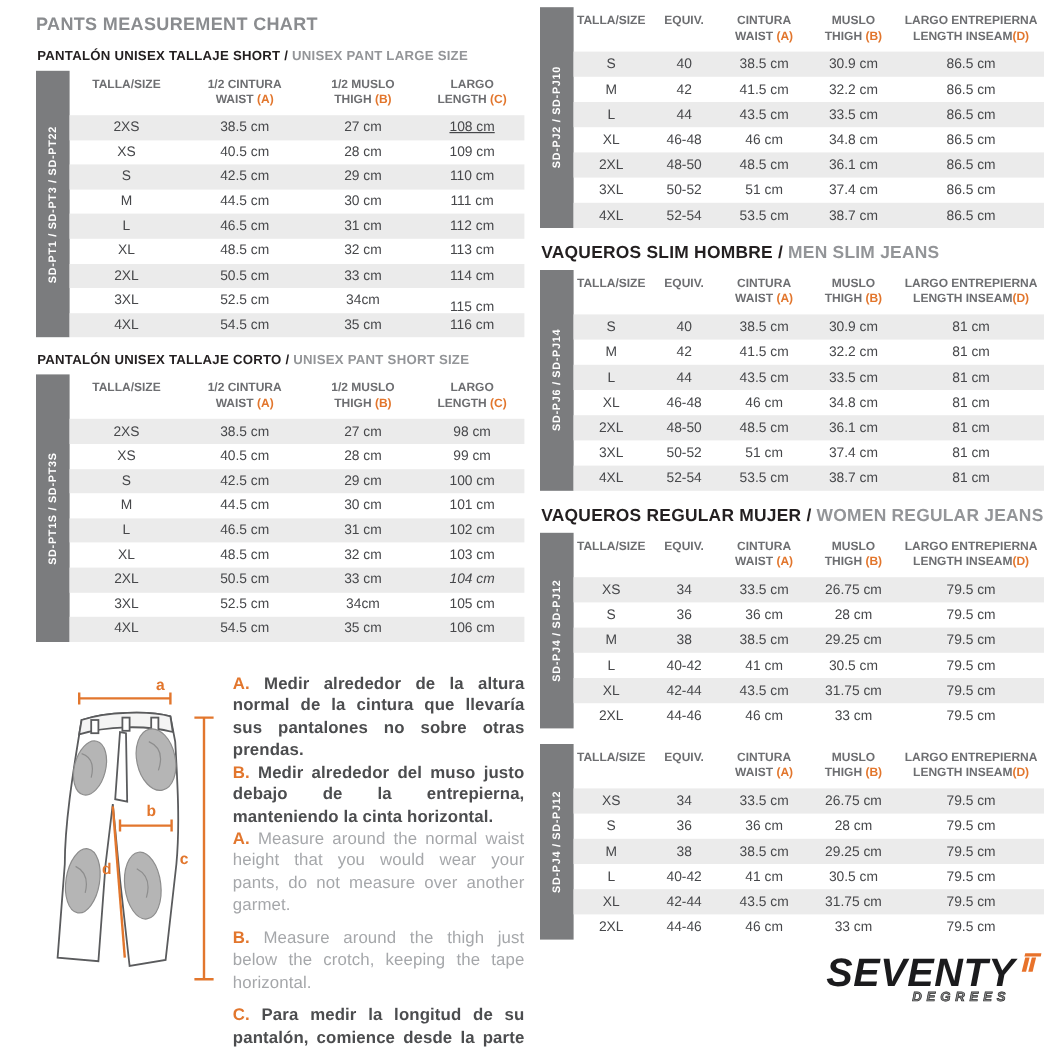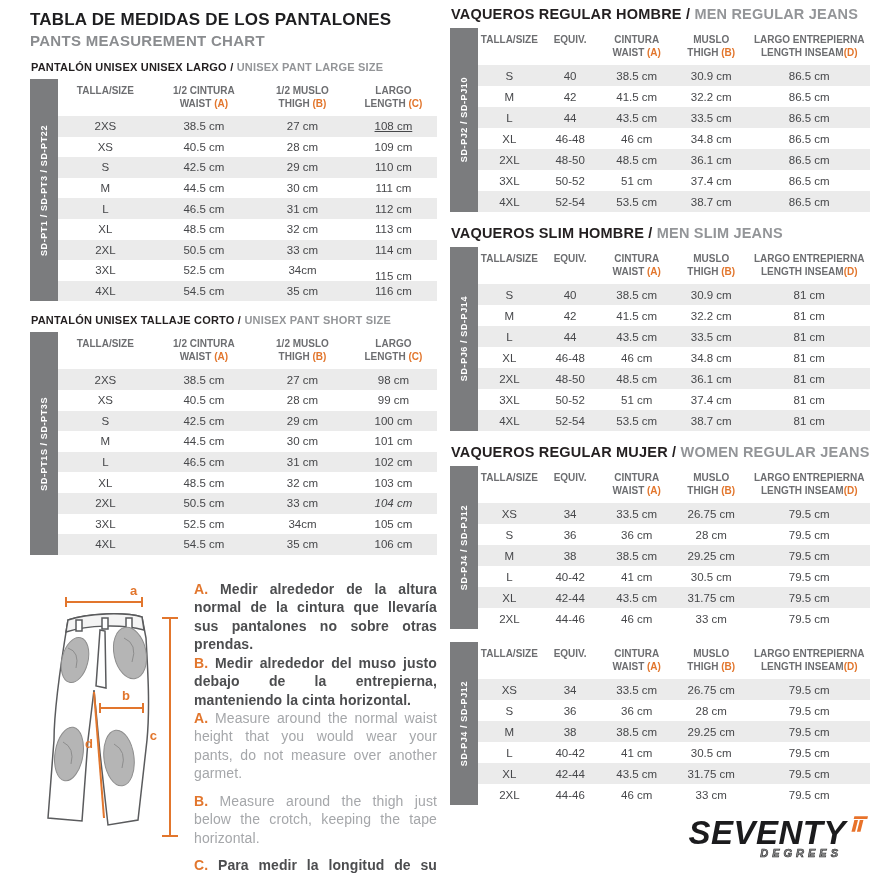--- a/index.html
+++ b/index.html
@@ -51,26 +51,25 @@
   .logo-main { font-size:33px; font-weight:bold; font-style:italic; color:#1b1b1d; letter-spacing:.5px; line-height:.9; }
   .logo-mark { margin:-2px 0 0 2px; }
   .logo-sub { font-size:11px; font-weight:bold; font-style:italic; color:#8f9092; letter-spacing:4px;
               margin:-1px 26px 0 0; -webkit-text-stroke:.6px #2a2a2a; }
 </style>
 </head>
 <body>
 
 <div class="left-col">
   <div>
-    <div class="page-title">TABLA DE MEDIDAS DE LOS PANTALONES</div>
     <div class="page-subtitle">PANTS MEASUREMENT CHART</div>
   </div>
 
   <section class="table-block" style="margin-top:12px;">
-    <h3 class="sec-title"><span class="es">PANTALÓN UNISEX UNISEX LARGO</span><span class="es"> / </span><span class="en">UNISEX PANT LARGE SIZE</span></h3>
+    <h3 class="sec-title"><span class="es">PANTALÓN UNISEX TALLAJE SHORT</span><span class="es"> / </span><span class="en">UNISEX PANT LARGE SIZE</span></h3>
     <div class="tbl">
       <div class="sidebar">
           <span>SD-PT1 / SD-PT3 / SD-PT22</span>
         </div>
       <div class="tmain">
           <div class="hrow">
             <div class="hcell" style="width: 25%;">
               <div>TALLA/SIZE</div>
             </div>
             <div class="hcell" style="width: 27%;">
@@ -280,21 +279,20 @@
         <p class="note en-note"><span class="klabel">A. </span>Measure around the normal waist height that you would wear your pants, do not measure over another garmet.</p>
         <p class="note en-note"><span class="klabel">B. </span>Measure around the thigh just below the crotch, keeping the tape horizontal.</p>
         <p class="note es-note"><span class="klabel">C. </span>Para medir la longitud de su pantalón, comience desde la parte superior de la banda de la cintura hasta el tobillo.</p>
         <p class="note en-note"><span class="klabel">C. </span>To measure your pant length, start from the top of the waist band to the ankle.</p>
       </div>
   </div>
 </div>
 
 <div class="right-col">
   <section class="table-block">
-    <h3 class="sec-title"><span class="es">VAQUEROS REGULAR HOMBRE</span><span class="es"> / </span><span class="en">MEN REGULAR JEANS</span></h3>
     <div class="tbl">
       <div class="sidebar">
           <span>SD-PJ2 / SD-PJ10</span>
         </div>
       <div class="tmain">
           <div class="hrow">
             <div class="hcell" style="width: 16%;">
               <div>TALLA/SIZE</div>
             </div>
             <div class="hcell" style="width: 15%;">

